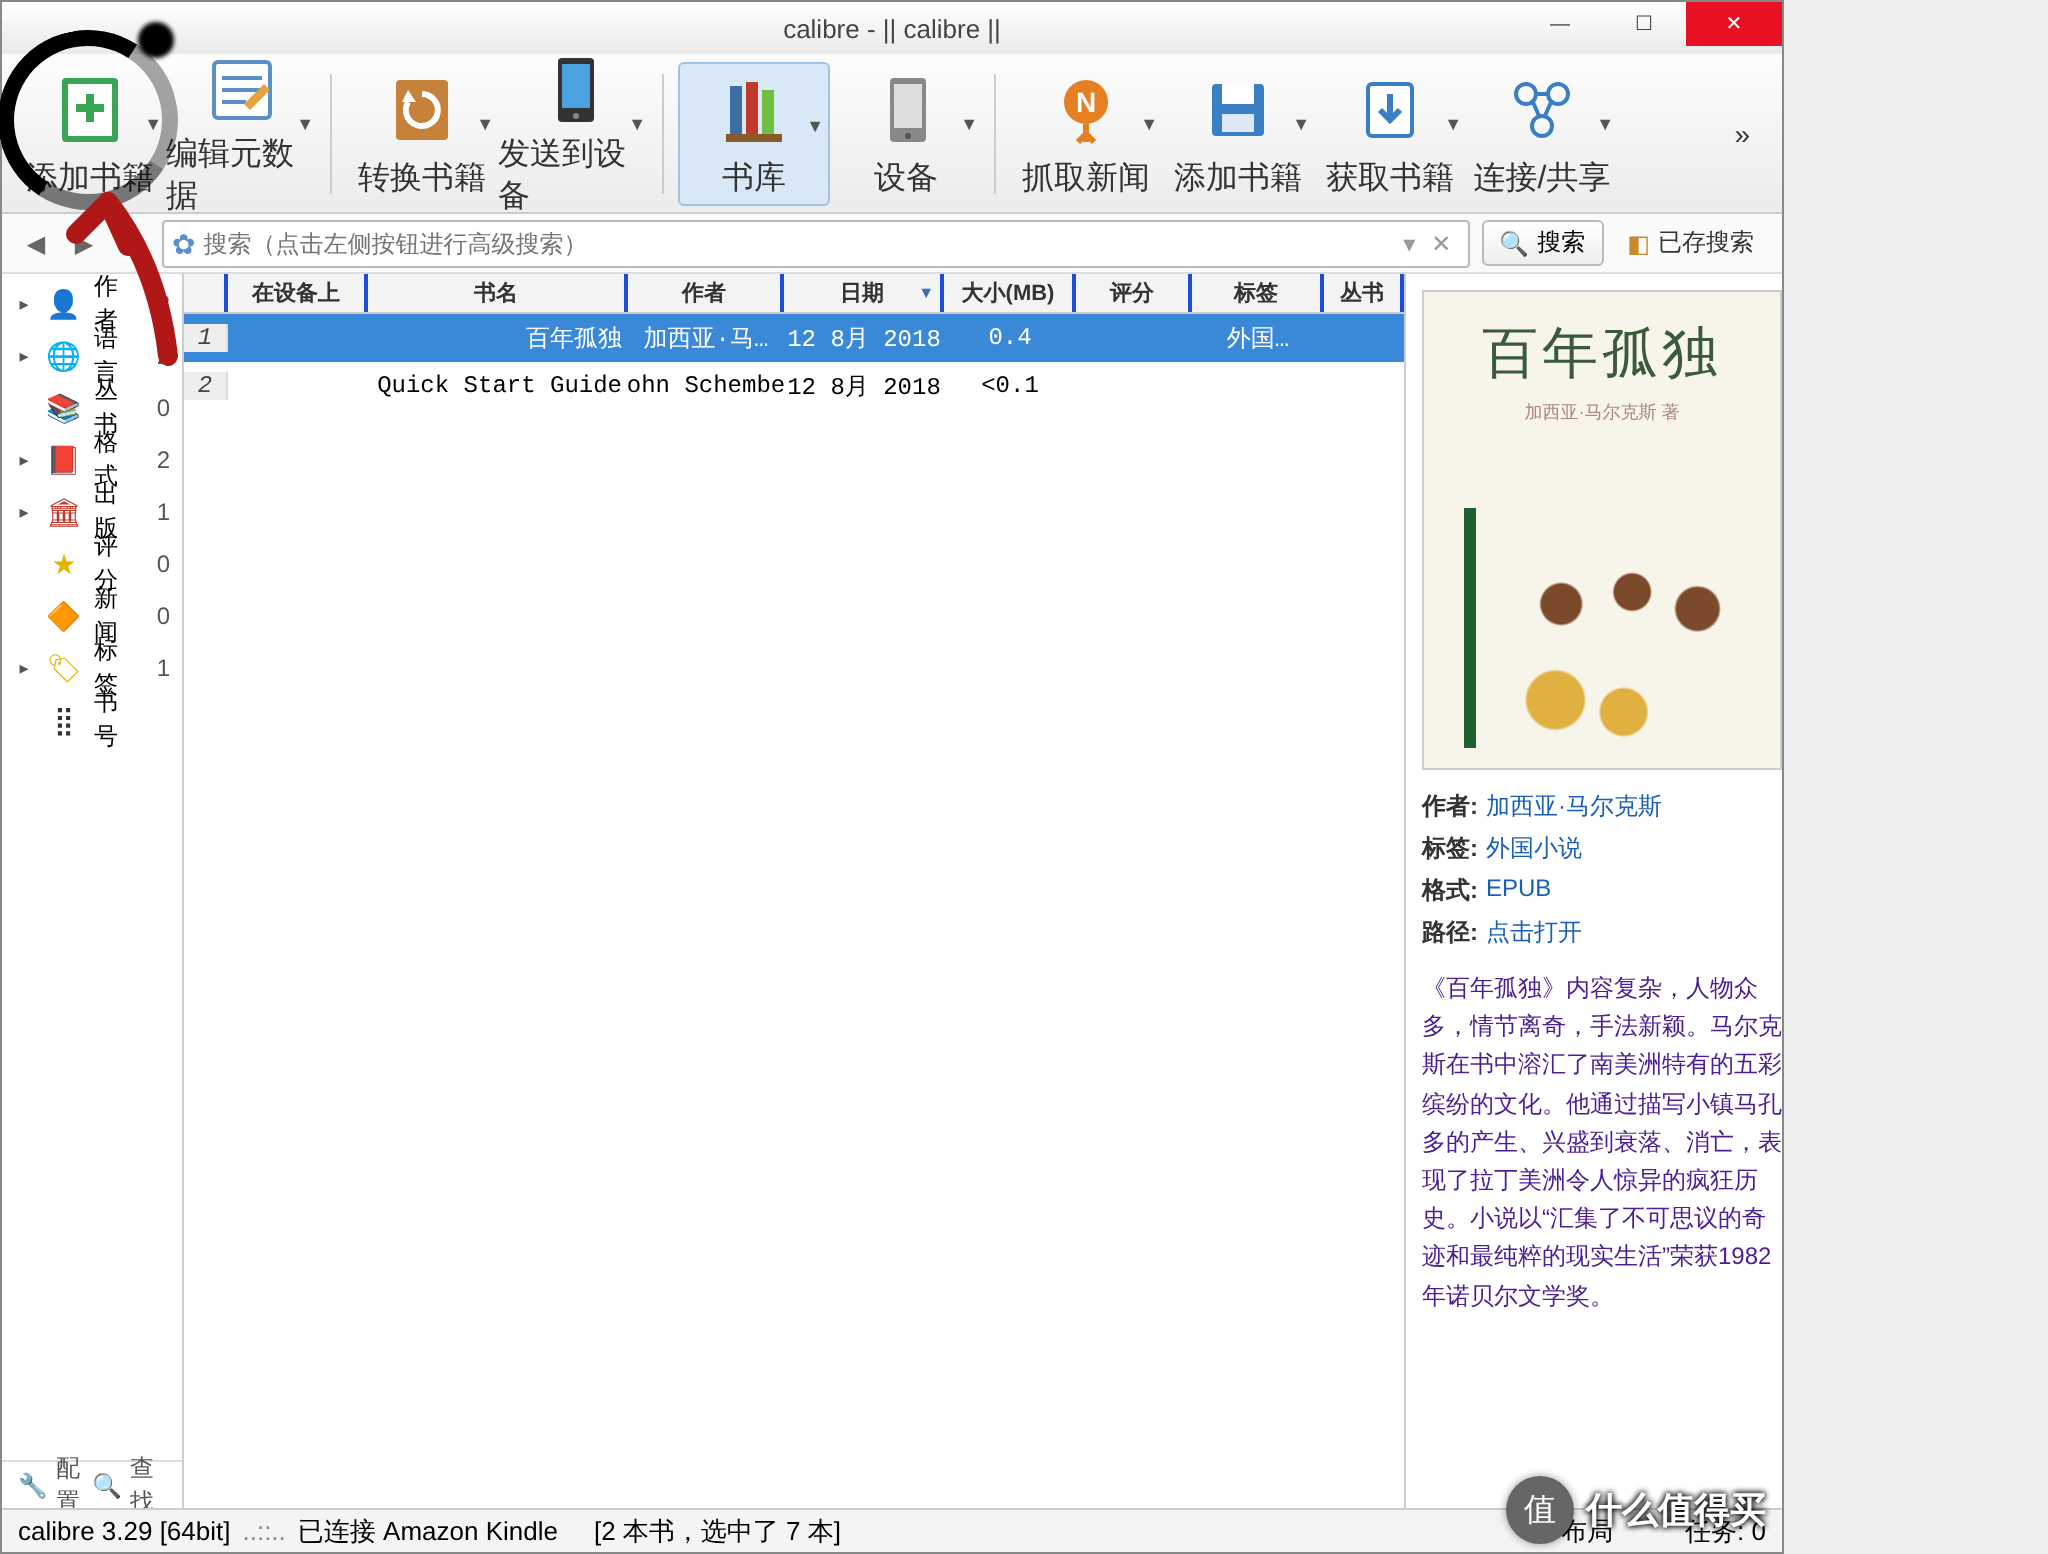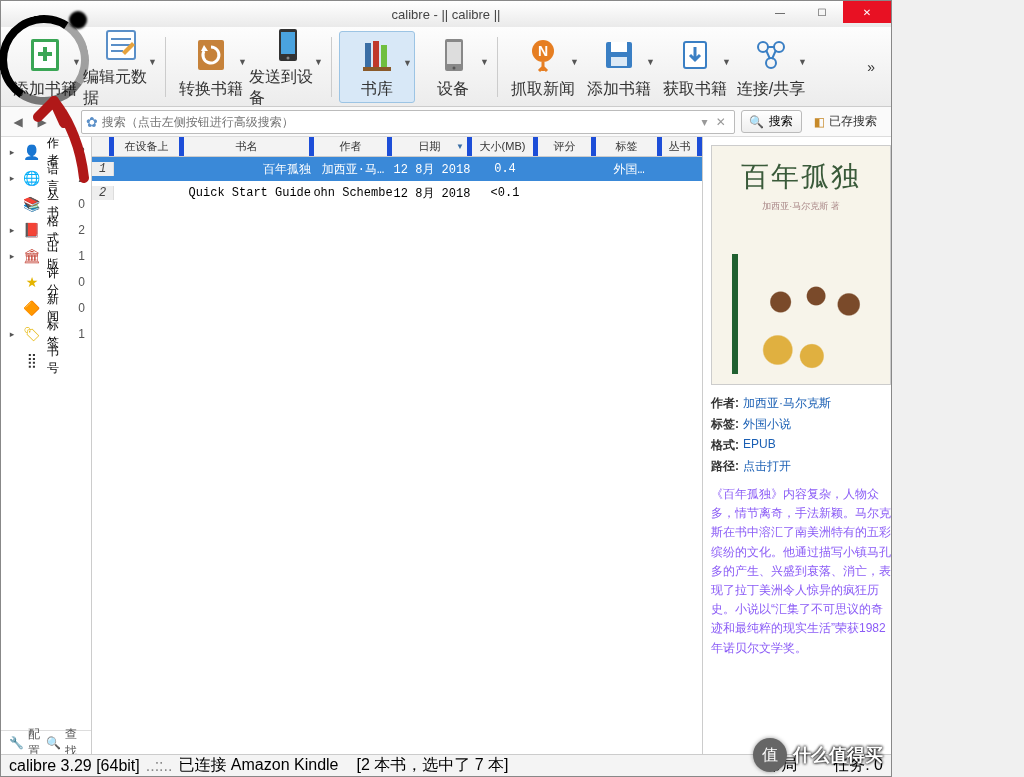--- a/index.html
+++ b/index.html
@@ -31,21 +31,21 @@
   .side-list { flex:1; overflow:auto; padding:2px 0;}
   .side-item { display:flex; align-items:center; height:26px; padding:0 6px; gap:6px; }
   .side-item .exp { width:10px; font-size:9px; color:#555; text-align:center;}
   .side-item .sico { width:18px; height:18px; display:inline-flex; align-items:center; justify-content:center; font-size:14px;}
   .side-item .stxt { flex:1; }
   .side-item .scnt { width:20px; text-align:right; color:#555;}
   .side-bottom { display:flex; align-items:center; justify-content:space-between; padding:2px 8px; border-top:1px solid #ddd; height:24px;}
   .side-bottom .opt { display:flex; align-items:center; gap:4px; color:#555;}
   .center { flex:1; display:flex; flex-direction:column; border-right:1px solid #ccc;}
   .colheads { height:20px; display:flex; background:#f3f3f3; border-bottom:1px solid #ccc; font-size:11px; color:#333;}
-  .ch { border-right:5px solid #1d4ed8; display:flex; align-items:center; justify-content:center; padding:0 3px; position:relative;}
+  .ch { border-right:2px solid #1d4ed8; display:flex; align-items:center; justify-content:center; padding:0 3px; position:relative;font-weight:bold;}
   .ch .sort { font-size:8px; color:#3a6ea5; position:absolute; right:3px;}
   .w-idx{width:22px;} .w-dev{width:70px;} .w-title{width:130px;} .w-auth{width:78px;} .w-date{width:80px;} .w-size{width:66px;} .w-rate{width:58px;} .w-tags{width:66px;} .w-series{width:40px;}
   .rows { flex:1; background:#fff; font-family: "SimSun","Courier New",monospace; font-size:12px;}
   .row { height:24px; display:flex; align-items:center; }
   .row.sel { background:#3a89d8; color:#fff; }
   .row .c { display:flex; align-items:center; justify-content:center; padding:0 3px; overflow:hidden; white-space:nowrap; text-overflow:ellipsis;}
   .row .c.idx { background:#eee; color:#444; border-right:1px solid #ddd; font-style:italic;}
   .row.sel .c.idx { background:#eee; color:#444; }
   .details { width:198px; padding:8px; display:flex; flex-direction:column; gap:4px; font-size:12px;}
   .cover { width:180px; height:240px; margin:0 auto 6px auto; border:1px solid #ccc; background:#f7f4ea; position:relative; display:flex; flex-direction:column; align-items:center;}
@@ -55,22 +55,22 @@
      radial-gradient(circle at 30% 40%, #7a4a2a 8%, transparent 9%),
      radial-gradient(circle at 55% 35%, #7a4a2a 8%, transparent 9%),
      radial-gradient(circle at 78% 42%, #7a4a2a 8%, transparent 9%),
      radial-gradient(circle at 28% 80%, #e0b040 10%, transparent 11%),
      radial-gradient(circle at 52% 85%, #e0b040 9%, transparent 10%),
      linear-gradient(#f7f4ea,#f7f4ea);
      border-left:6px solid #206030;}
   .meta-row { display:flex; gap:4px;}
   .meta-row .k { color:#333; font-weight:bold;}
   .meta-row .v { color:#1a5fb4;}
-  .desc { line-height:1.6; color:#8b5cf6; margin-top:6px; font-size:12px;}
-  .statusbar { height:22px; border-top:1px solid #ccc; display:flex; align-items:center; padding:0 8px; font-size:16px; background:#f4f4f4;}
+  .desc { line-height:1.6; color:#4c1d95; margin-top:6px; font-size:12px;}
+  .statusbar { height:22px; border-top:1px solid #ccc; display:flex; align-items:center; padding:0 8px; font-size:13px; background:#f4f4f4;}
   .statusbar .sep { margin:0 6px; color:#888;}
 
   
   .ink-circle { position:absolute; top:14px; left:-2px; width:90px; height:90px; border:8px solid #000; border-radius:50%; border-right-color:rgba(0,0,0,0.35); border-bottom-color:rgba(0,0,0,0.5); pointer-events:none; transform:rotate(-12deg); z-index:5;}
   .ink-splat { position:absolute; top:10px; left:68px; width:18px; height:18px; background:#000; border-radius:50%; filter:blur(1px); z-index:5; pointer-events:none;}
   .ink-arrow { position:absolute; top:92px; left:28px; width:70px; height:90px; pointer-events:none; z-index:5;}
   .watermark { position:absolute; right:8px; bottom:4px; display:flex; align-items:center; gap:6px; pointer-events:none; z-index:6;}
   .wm-logo { width:34px; height:34px; border-radius:50%; background:#666; display:flex;align-items:center;justify-content:center; color:#fff; font-size:16px; box-shadow:0 0 4px rgba(0,0,0,.4);}
   .wm-text { font-size:18px; font-family:"STKaiti","KaiTi",serif; color:#fff; text-shadow:0 0 3px #000, 0 0 3px #000; font-weight:bold;}
 </style>

